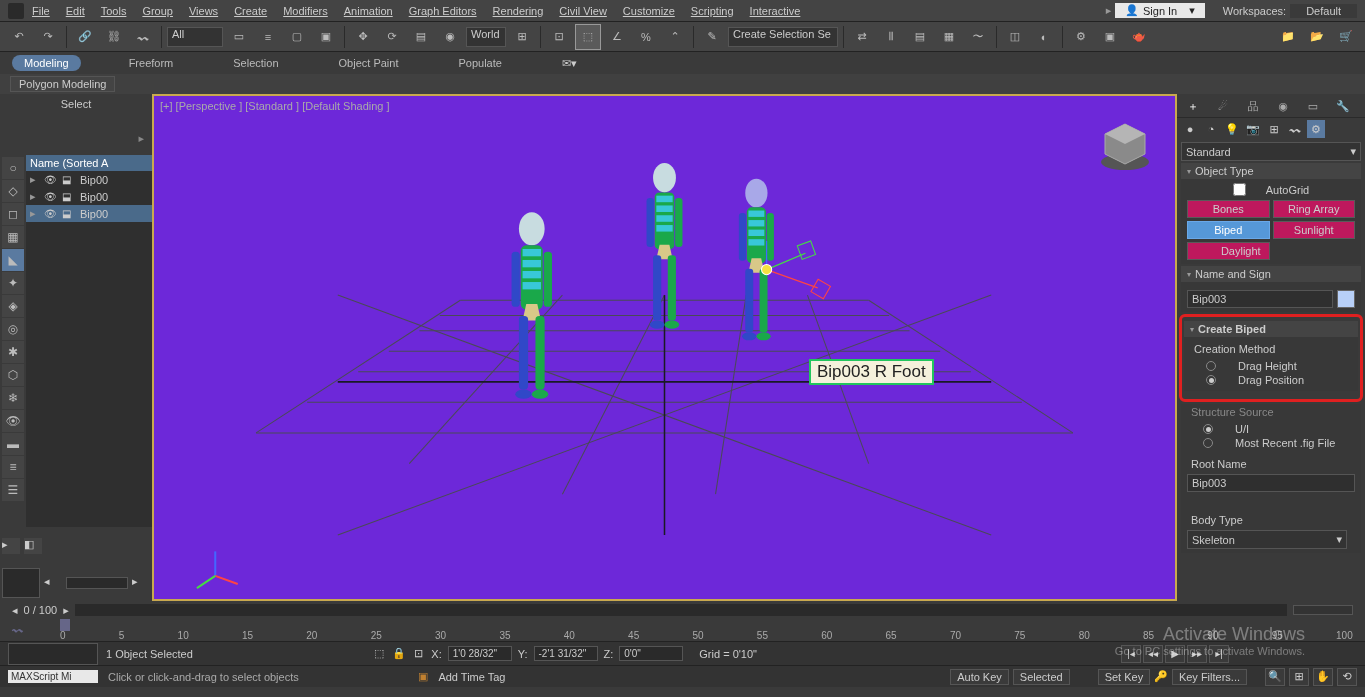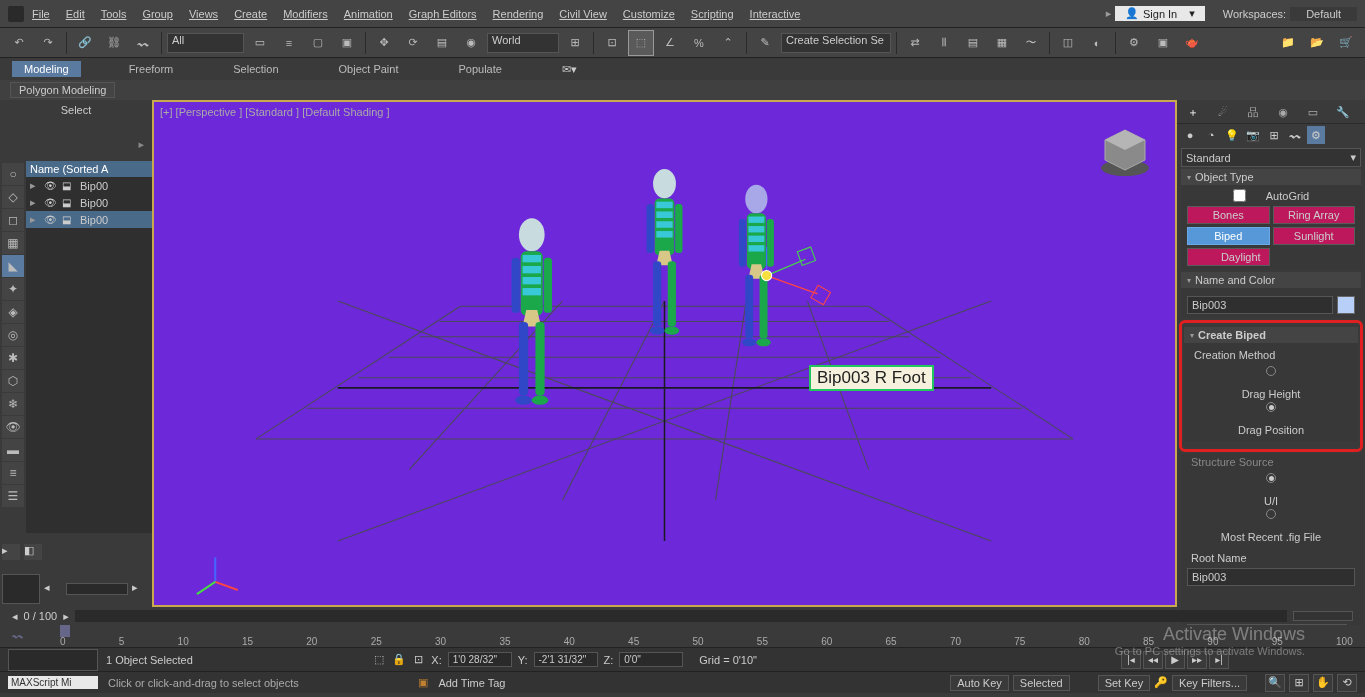--- a/index.html
+++ b/index.html
@@ -1,30 +1,30 @@
 <!DOCTYPE html>
 <html><head>
 <meta charset="utf-8">
 <style>
 * { margin: 0; padding: 0; box-sizing: border-box; font-family: "Segoe UI", Arial, sans-serif; }
 body { background: #3a3a3a; color: #ccc; font-size: 11px; width: 1365px; height: 697px; overflow: hidden; }
-.menubar { height: 28px; background: #444; display: flex; align-items: center; padding: 0 8px; border-bottom: 1px solid #222; }
+.menubar { height: 22px; background: #444; display: flex; align-items: center; padding: 0 8px; border-bottom: 1px solid #222; }
 .menubar .logo { width: 16px; height: 16px; background: #2a2a2a; border-radius: 2px; margin-right: 8px; }
 .menubar a { color: #ccc; text-decoration: underline; margin-right: 16px; cursor: pointer; }
 .menubar .spacer { flex: 1; }
 .menubar .signin { background: #e8e8e8; color: #222; padding: 1px 10px; display: flex; align-items: center; gap: 4px; }
 .menubar .ws-label { margin-left: 18px; }
 .menubar .ws-val { background: #3a3a3a; padding: 1px 16px; margin-left: 4px; }
 .toolbar { height: 30px; background: #444; display: flex; align-items: center; padding: 2px 6px; gap: 3px; border-bottom: 1px solid #222; }
 .toolbar .sep { width: 1px; height: 22px; background: #2a2a2a; margin: 0 2px; }
 .toolbar .tbtn { width: 26px; height: 26px; background: #444; display: flex; align-items: center; justify-content: center; color: #bbb; cursor: pointer; }
 .toolbar .tbtn.active { background: #5a5a5a; border: 1px solid #999; }
 .toolbar select, .toolbar .combo { background: #333; color: #ccc; border: 1px solid #555; height: 20px; font-size: 11px; padding: 0 4px; }
 .modes { height: 22px; background: #3a3a3a; display: flex; align-items: center; padding: 0 12px; gap: 36px; }
-.modes span.active { background: #5a7aa0; color: #fff; padding: 2px 12px; border-radius: 0; }
+.modes span.active { background: #5a7aa0; color: #fff; padding: 2px 12px; border-radius: 8px; }
 .modes span { color: #bbb; padding: 2px 12px; cursor: pointer; }
 .submodes { height: 20px; background: #404040; padding: 0 10px; display: flex; align-items: center; }
 .submodes span { background: #444; padding: 1px 8px; border: 1px solid #555; }
 .main { display: flex; height: 507px; }
 .leftbar { width: 152px; background: #3a3a3a; display: flex; flex-direction: column; gap: 8px; }
 .leftbar .title { text-align: center; padding: 4px 0 10px; color: #ccc; height: 30px; }
 .leftbar-body { display: flex; flex: 1; }
 .toolcol { width: 26px; background: #3a3a3a; display: flex; flex-direction: column; gap: 1px; padding: 2px; }
 .toolcol .ticon { width: 22px; height: 22px; background: #444; cursor: pointer; display:flex; align-items:center; justify-content:center; font-size:12px; color:#bbb; }
 .toolcol .ticon.active { background: #5a7aa0; }
@@ -54,21 +54,21 @@
 .btn-grid { display: grid; grid-template-columns: 1fr 1fr; gap: 3px; margin-top: 4px; }
 .btn-grid button { background: #be185d; border: 1px solid #5a5a5a; color: #ccc; padding: 2px 0; font-size: 11px; cursor: pointer; }
 .btn-grid button.active { background: #5698d8; color: #fff; border-color: #6aa8e8; }
 .btn-grid button.full { grid-column: 1 / 2; padding-left: 25px; }
 .checkbox-row { display: flex; align-items: center; justify-content: center; gap: 20px; }
 input[type=text].field { width: 100%; background: #2f2f2f; border: 1px solid #555; color: #ccc; padding: 2px 4px; font-size: 11px; }
 .name-color { display: flex; gap: 4px; align-items: center; margin-top: 4px; }
 .name-color input { flex: 1; }
 .swatch { width: 18px; height: 18px; background: #b8d0f8; border: 1px solid #666; }
 .highlight-box { border: 3px solid #e02020; border-radius: 6px; padding: 4px 2px 8px; margin: 2px 2px; }
-.radio-row { display: flex; align-items: center; gap: 12px; padding: 1px 16px; flex-direction: column; }
+.radio-row { display: flex; align-items: center; gap: 22px; padding: 1px 16px; }
 .radio-row .dot { width: 10px; height: 10px; border-radius: 50%; border: 1px solid #888; display: flex; align-items: center; justify-content: center; }
 .radio-row .dot.sel::after { content: ""; width: 5px; height: 5px; border-radius: 50%; background: #ccc; }
 .subhdr { padding: 2px 4px 4px; color: #ccc; }
 .slider-row { height: 18px; background: #3a3a3a; display: flex; align-items: center; gap: 6px; padding: 0 12px; }
 .slider-row .lbl { color: #ccc; }
 .slider-row .track { flex: 1; height: 12px; background: #2a2a2a; position: relative; }
 .slider-row .track2 { width: 60px; height: 10px; background: #333; border:1px solid #555;}
 .timeline { height: 22px; background: #3a3a3a; display: flex; align-items: flex-end; padding: 0 12px 0 60px; gap: 4px; position:relative; }
 .timeline .marker { position:absolute; left:60px; top:0; width:10px; height:12px; background:#668; }
 .timeline .ticks { flex: 1; display: flex; justify-content: space-between; font-size: 10px; color: #aaa; }
@@ -119,31 +119,31 @@
 </div>
 
 <div class="toolbar">
   <div class="tbtn">↶</div>
   <div class="tbtn">↷</div>
   <div class="sep"></div>
   <div class="tbtn">🔗</div>
   <div class="tbtn">⛓</div>
   <div class="tbtn">〰</div>
   <div class="sep"></div>
-  <div class="combo" style="width:77px">All</div>
+  <div class="combo" style="width:56px">All</div>
   <div class="tbtn">▭</div>
   <div class="tbtn">≡</div>
   <div class="tbtn">▢</div>
   <div class="tbtn">▣</div>
   <div class="sep"></div>
   <div class="tbtn">✥</div>
   <div class="tbtn">⟳</div>
   <div class="tbtn">▤</div>
   <div class="tbtn">◉</div>
-  <div class="combo" style="width:72px">World</div>
+  <div class="combo" style="width:40px">World</div>
   <div class="tbtn">⊞</div>
   <div class="sep"></div>
   <div class="tbtn">⊡</div>
   <div class="tbtn active">⬚</div>
   <div class="tbtn">∠</div>
   <div class="tbtn">%</div>
   <div class="tbtn">⌃</div>
   <div class="sep"></div>
   <div class="tbtn">✎</div>
   <div class="combo" style="width:110px">Create Selection Se</div>
@@ -369,21 +369,21 @@
           <button class="active">Biped</button>
           <button>Sunlight</button>
           <button class="full">Daylight</button>
         </div>
       </div>
     </div>
 
     <div class="rollout">
       <div class="hdr">
           <span class="tri">▾</span>
-          <span>Name and Color</span>
+          <span>Name and Sign</span>
         </div>
       <div class="body">
         <div class="name-color">
           <input type="text" class="field" value="Bip003" style="">
           <div class="swatch"></div>
         </div>
       </div>
     </div>
 
     <div class="highlight-box">

